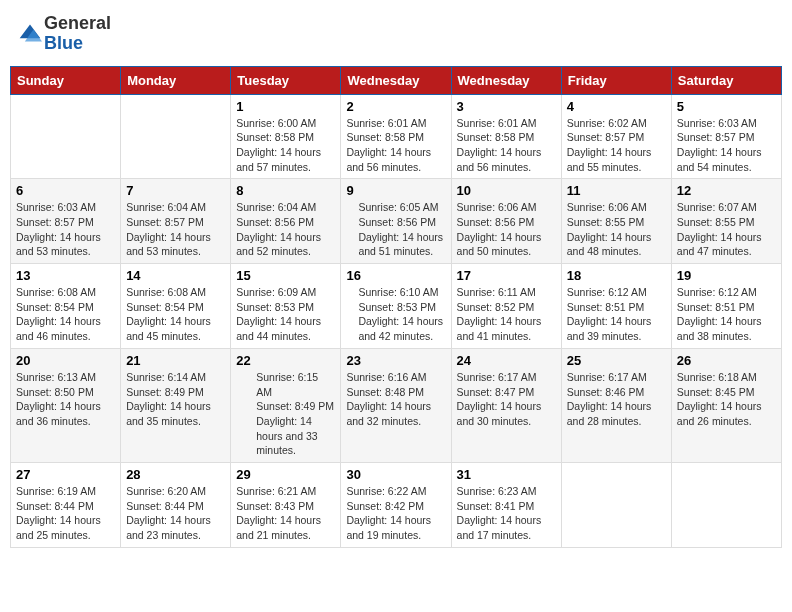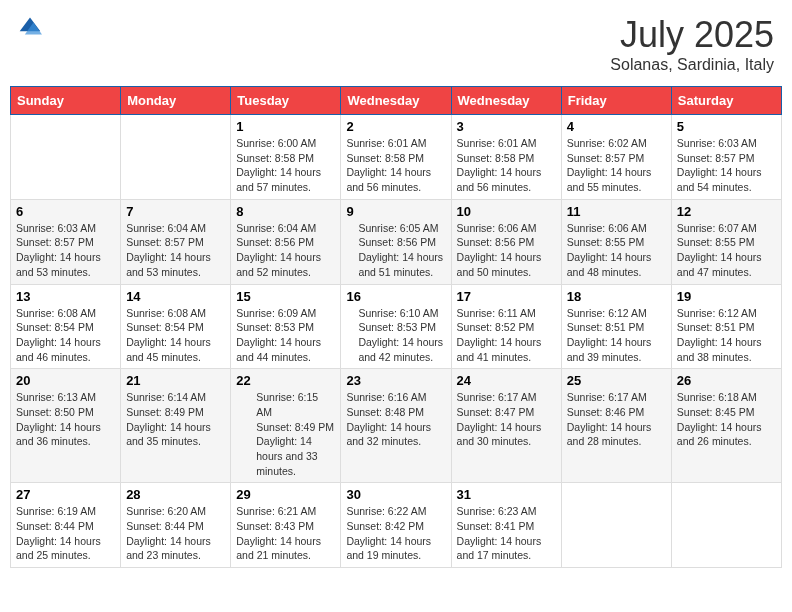--- a/index.html
+++ b/index.html
@@ -53,21 +53,21 @@
     .location {
       font-size: 16px;
       color: #333;
     }
     .calendar {
       width: 100%;
       border-collapse: collapse;
       border: 1px solid #ccc;
     }
     .calendar th {
-      background: #ef4444;
+      background: #b91c1c;
       color: #fff;
       text-align: left;
       padding: 6px 6px;
       font-size: 13px;
       font-weight: bold;
       border: 1px solid #1a5fa8;
     }
     .calendar td {
       vertical-align: top;
       padding: 4px 5px;
@@ -98,24 +98,24 @@
   </style>
 </head>
 <body>
 
 <div class="header">
   <div class="logo">
     <svg class="logo-icon" viewBox="0 0 28 28">
       <polygon points="14,4 26,20 2,20" fill="#1a5fa8"></polygon>
       <polygon points="18,10 28,24 8,24" fill="#3a8fd8" opacity="0.7"></polygon>
     </svg>
-  </div>
-  <div class="title-block">
-    <div class="month-year">July 2025</div>
-    <div class="location">Solanas, Sardinia, Italy</div>
+    <div class="logo-text">
+      <span class="logo-general">General</span>
+      <span class="logo-blue">Blue</span>
+    </div>
   </div>
 </div>
 
 <table class="calendar">
   <thead>
     <tr>
     <th>Sunday</th>
         <th>Monday</th>
         <th>Tuesday</th>
         <th>Wednesday</th>

